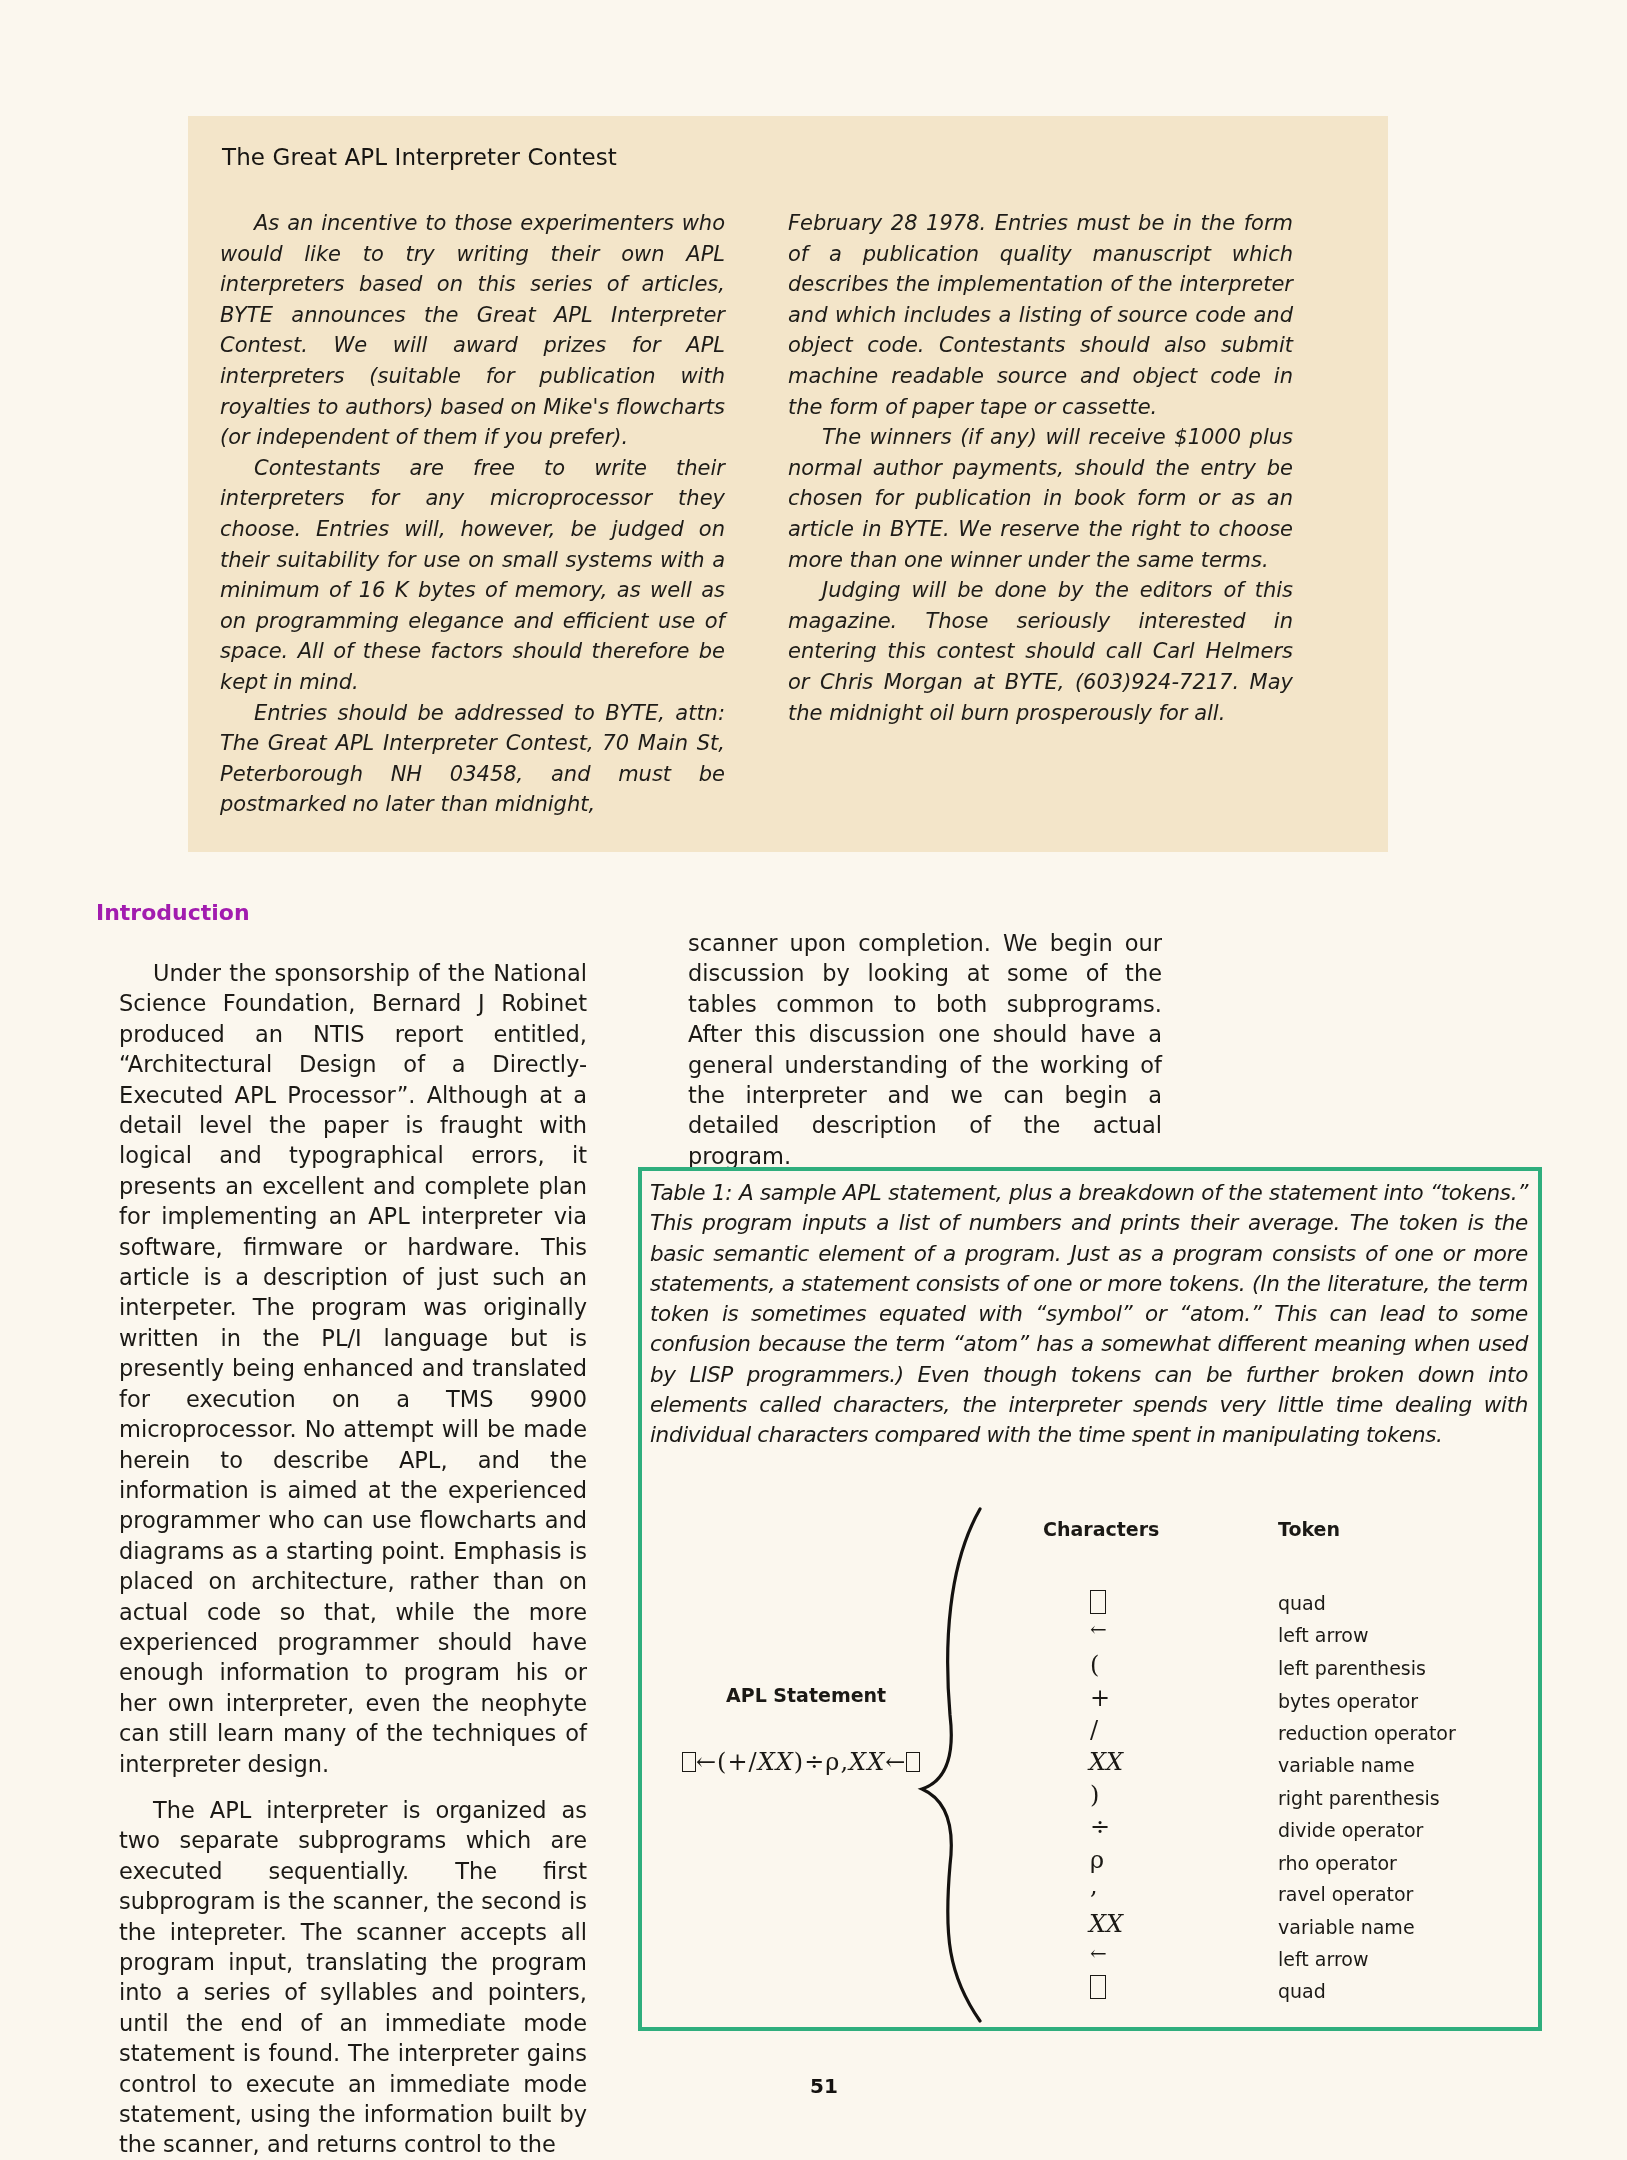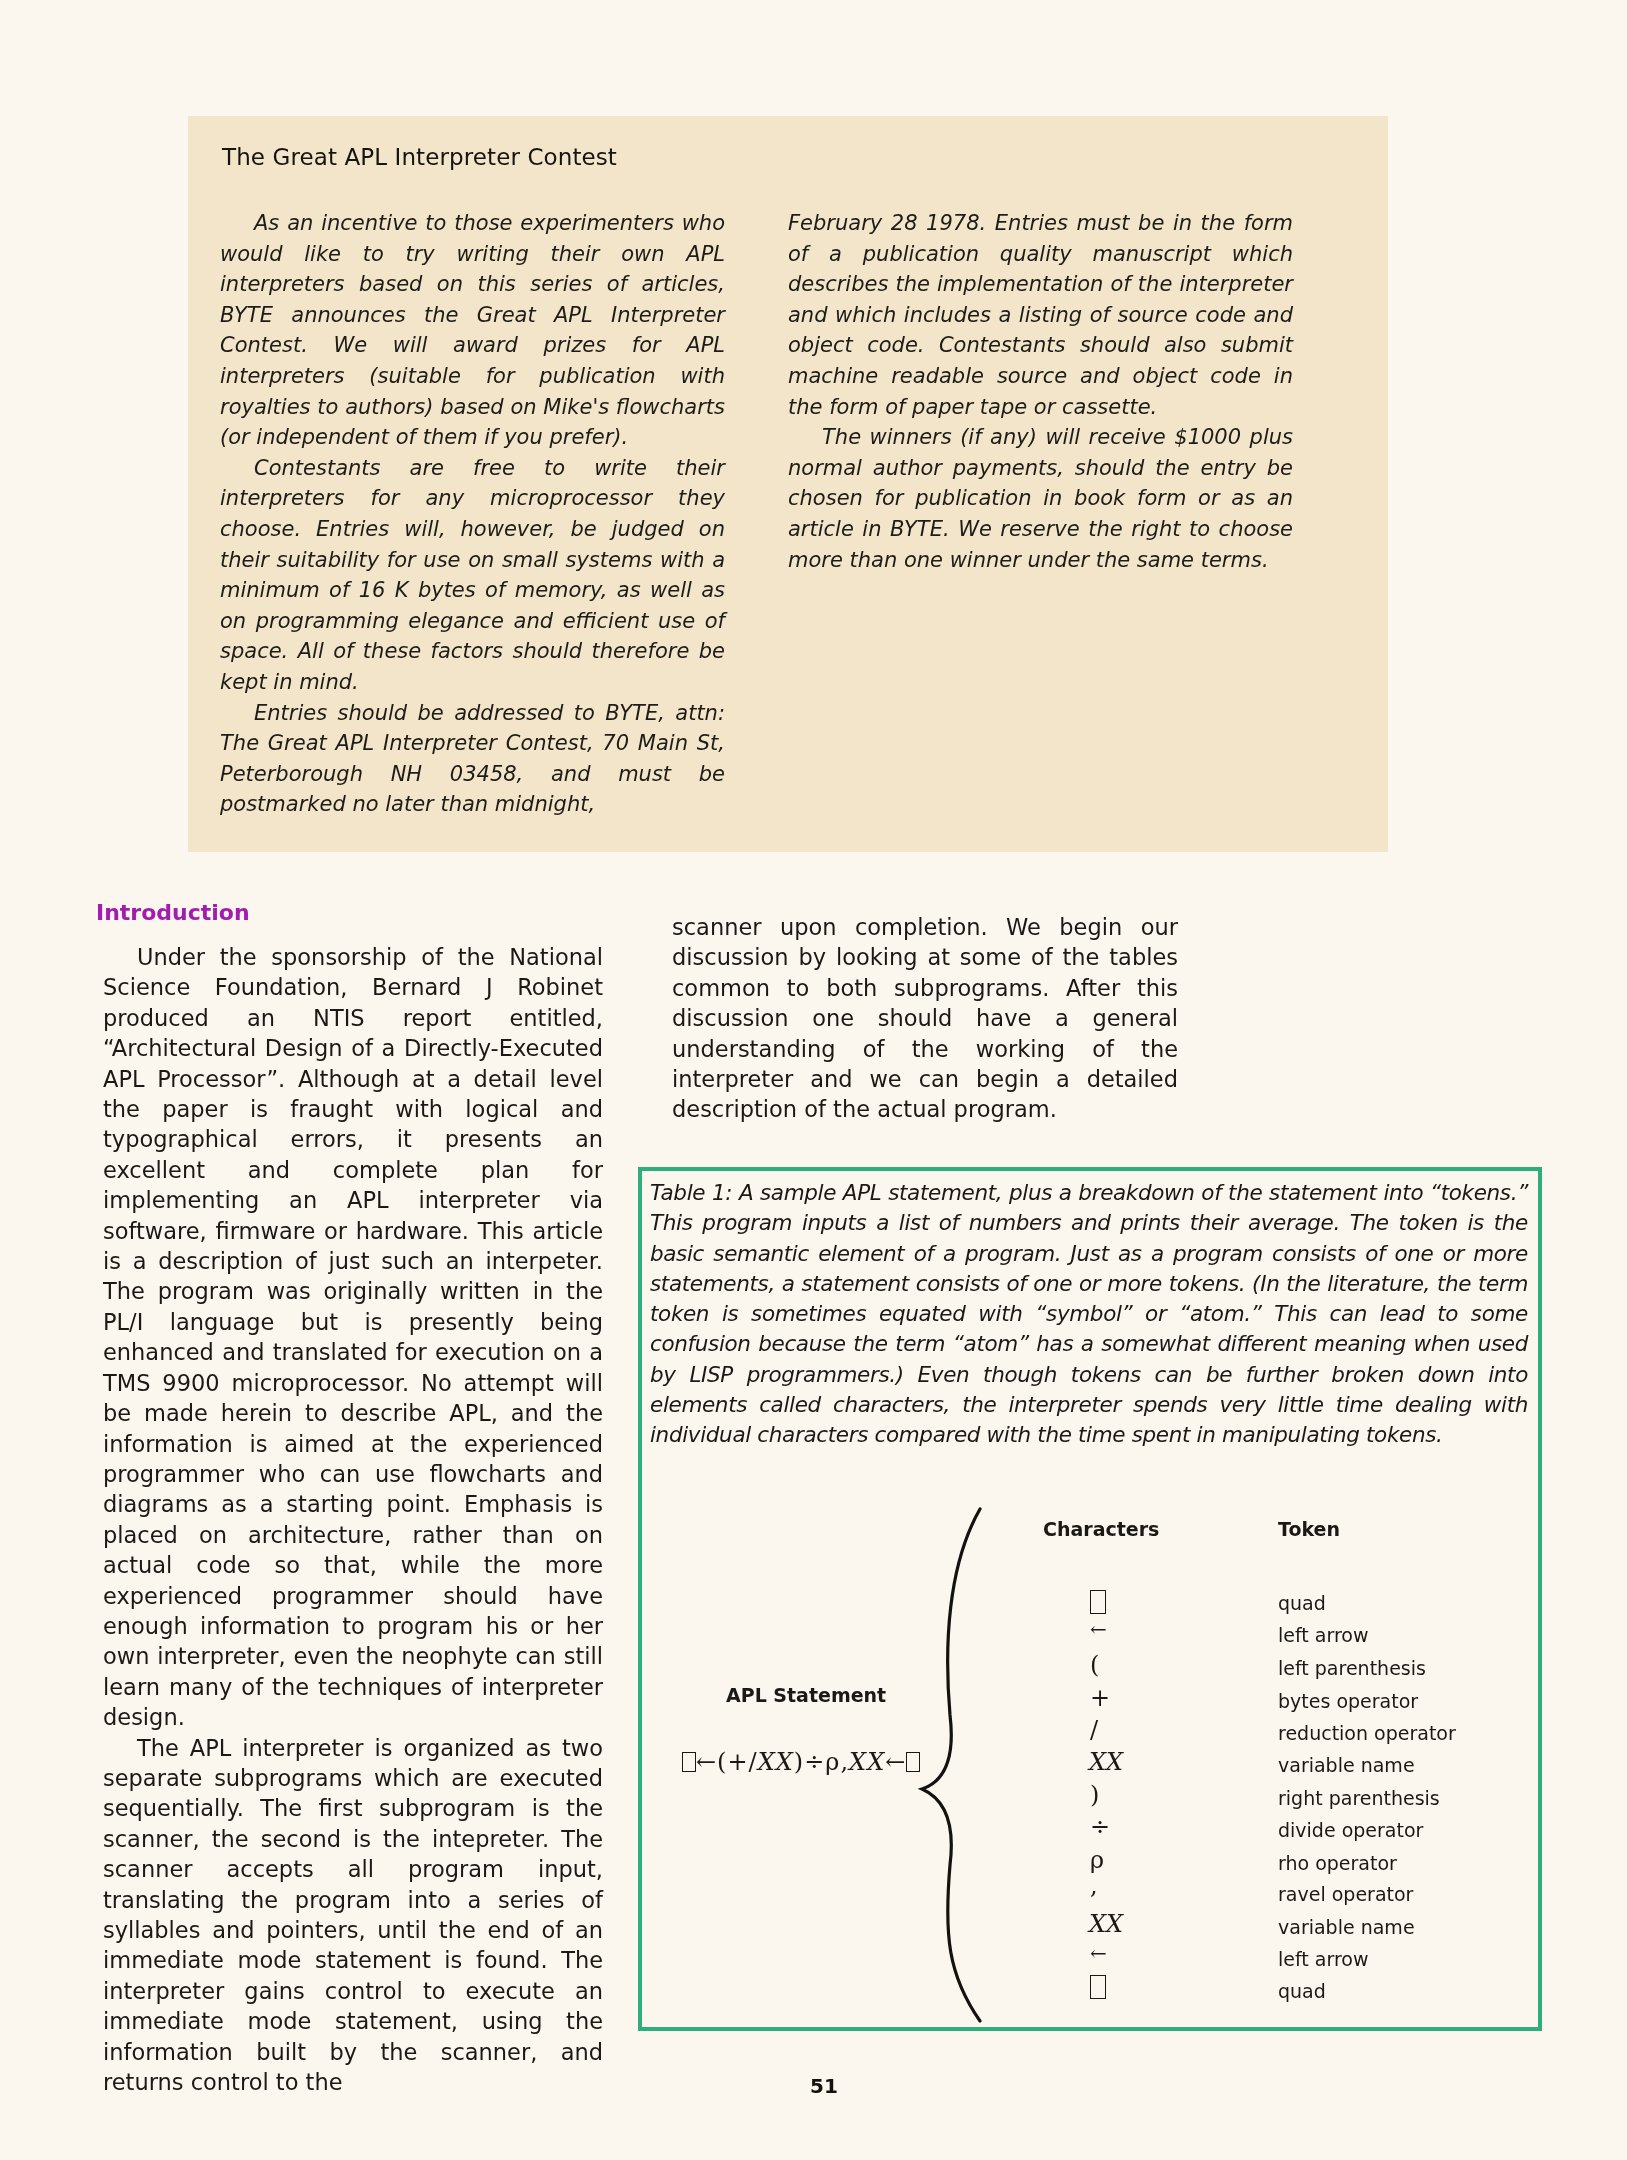--- a/index.html
+++ b/index.html
@@ -32,21 +32,21 @@
     position:absolute; left:96px; top:900px;
     font-size:22px; font-weight:bold; color:#a21caf;text-align:right;
   }
   .body-col {
     position:absolute; width:500px;
     font-size:22.5px; line-height:30.4px;
     text-align:justify; color:#1b1915;
   }
   .body-col.left { left:103px; top:942px; }
   .body-col.right { left:672px; top:912px; width:506px; }
-  .body-col p { margin:0; }
+  .body-col p { margin:16px; }
   .body-col p.indent { text-indent:34px; }
 
   .table-box {
     position:absolute; left:638px; top:1167px; width:904px; height:864px;
     border:4px solid #2fae7d; box-sizing:border-box; background:#fbf7ee;
   }
   .table-caption {
     position:absolute; left:650px; top:1178px; width:878px;
     font-style:italic; font-size:21.5px; line-height:30.3px;
     text-align:justify; color:#1b1915;
@@ -94,20 +94,21 @@
 <div class="sidebar-title">The Great APL Interpreter Contest</div>
 
 <div class="sb-col left">
   <p class="indent">As an incentive to those experimenters who would like to try writing their own APL interpreters based on this series of articles, BYTE announces the Great APL Interpreter Contest. We will award prizes for APL interpreters (suitable for publication with royalties to authors) based on Mike's flowcharts (or independent of them if you prefer).</p>
   <p class="indent">Contestants are free to write their interpreters for any microprocessor they choose. Entries will, however, be judged on their suitability for use on small systems with a minimum of 16 K bytes of memory, as well as on programming elegance and efficient use of space. All of these factors should therefore be kept in mind.</p>
   <p class="indent">Entries should be addressed to BYTE, attn: The Great APL Interpreter Contest, 70 Main St, Peterborough NH 03458, and must be postmarked no later than midnight,</p>
 </div>
 <div class="sb-col right">
   <p>February 28 1978. Entries must be in the form of a publication quality manuscript which describes the implementation of the interpreter and which includes a listing of source code and object code. Contestants should also submit machine readable source and object code in the form of paper tape or cassette.</p>
   <p class="indent">The winners (if any) will receive $1000 plus normal author payments, should the entry be chosen for publication in book form or as an article in BYTE. We reserve the right to choose more than one winner under the same terms.</p>
+  <p class="indent">Judging will be done by the editors of this magazine. Those seriously interested in entering this contest should call Carl Helmers or Chris Morgan at BYTE, (603)924-7217. May the midnight oil burn prosperously for all.</p>
 </div>
 
 <div class="section-heading">Introduction</div>
 <div class="body-col left">
   <p class="indent">Under the sponsorship of the National Science Foundation, Bernard J Robinet produced an NTIS report entitled, “Architectural Design of a Directly-Executed APL Processor”. Although at a detail level the paper is fraught with logical and typographical errors, it presents an excellent and complete plan for implementing an APL interpreter via software, firmware or hardware. This article is a description of just such an interpeter. The program was originally written in the PL/I language but is presently being enhanced and translated for execution on a TMS 9900 microprocessor. No attempt will be made herein to describe APL, and the information is aimed at the experienced programmer who can use flowcharts and diagrams as a starting point. Emphasis is placed on architecture, rather than on actual code so that, while the more experienced programmer should have enough information to program his or her own interpreter, even the neophyte can still learn many of the techniques of interpreter design.</p>
   <p class="indent">The APL interpreter is organized as two separate subprograms which are executed sequentially. The first subprogram is the scanner, the second is the intepreter. The scanner accepts all program input, translating the program into a series of syllables and pointers, until the end of an immediate mode statement is found. The interpreter gains control to execute an immediate mode statement, using the information built by the scanner, and returns control to the</p>
 </div>
 <div class="body-col right">
   <p>scanner upon completion. We begin our discussion by looking at some of the tables common to both subprograms. After this discussion one should have a general understanding of the working of the interpreter and we can begin a detailed description of the actual program.</p>
 </div>

